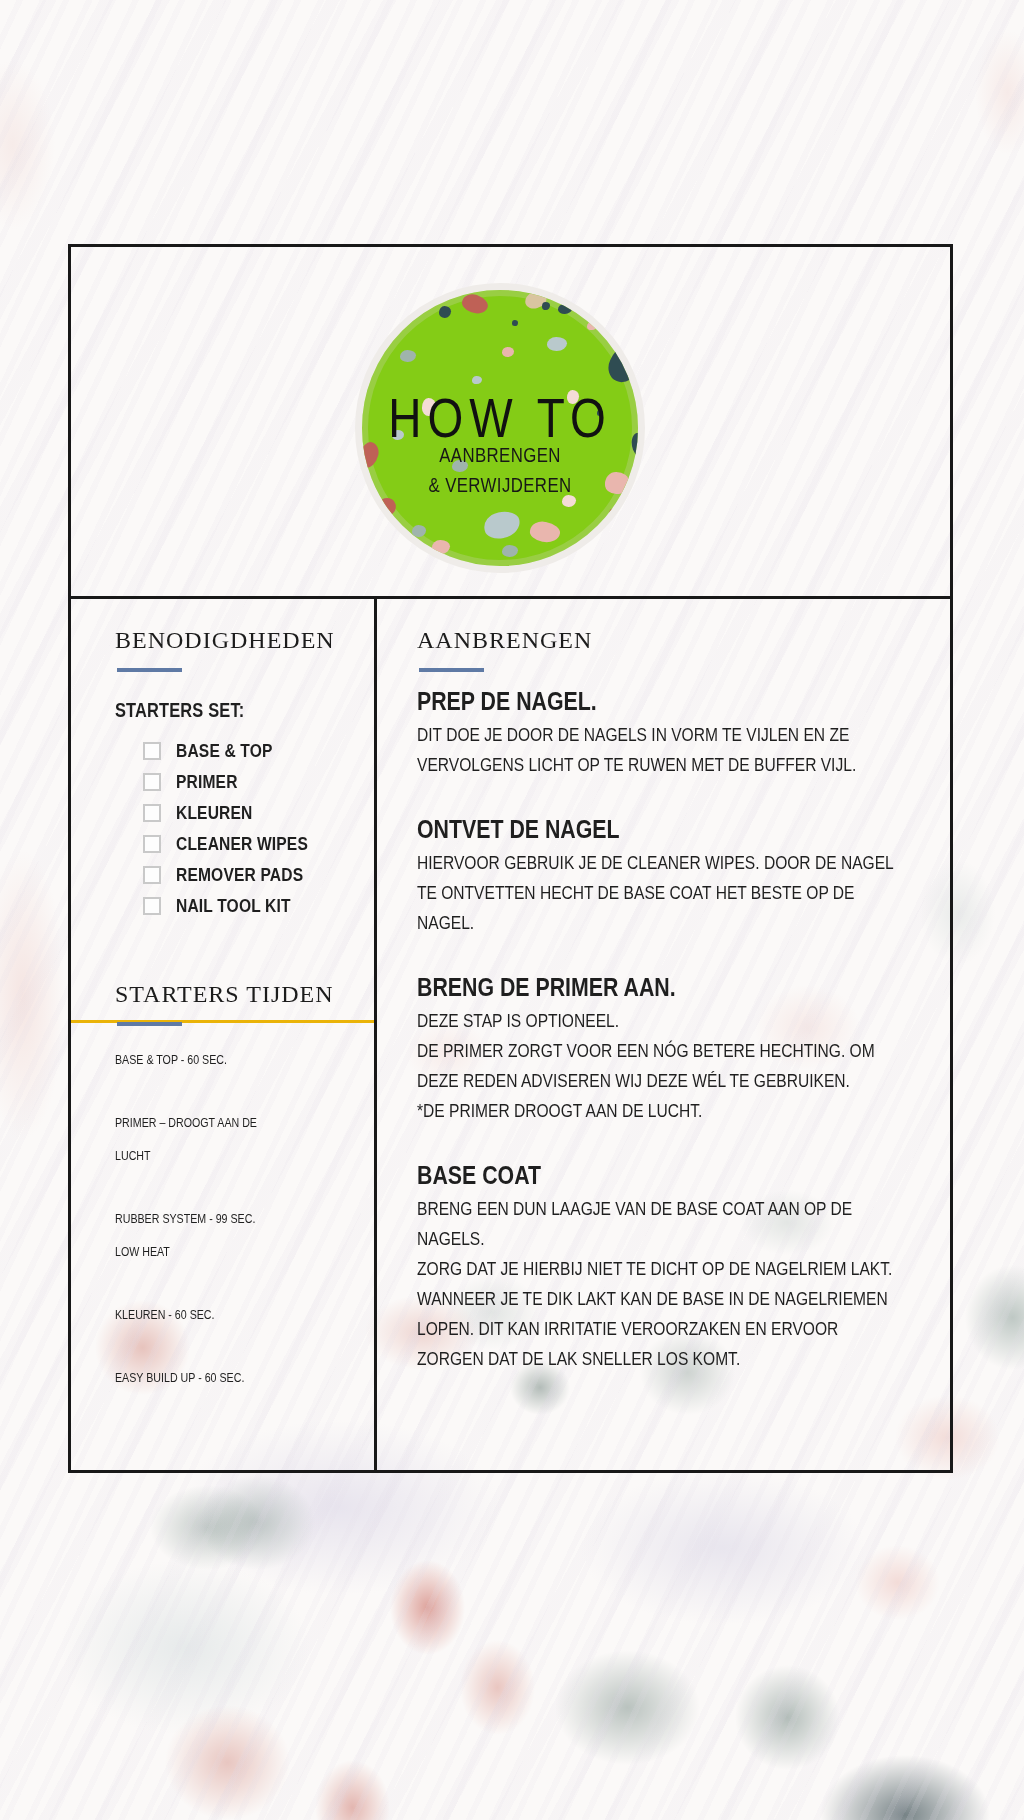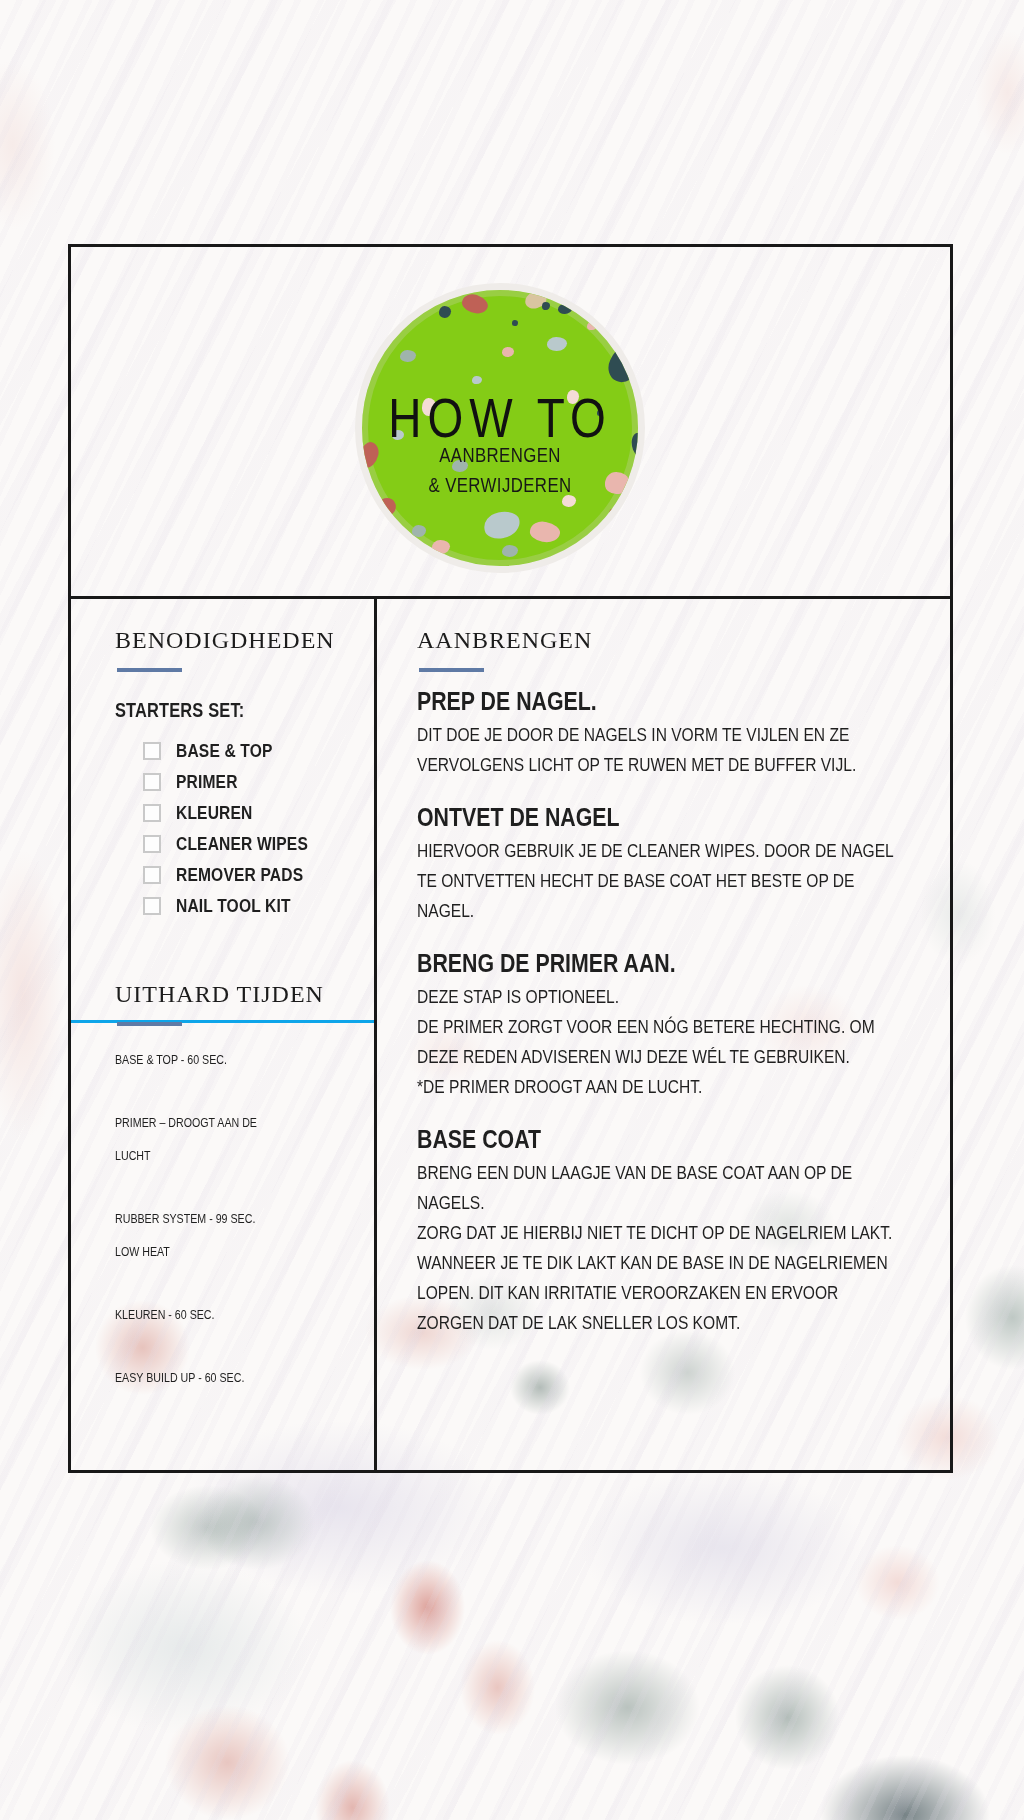--- a/index.html
+++ b/index.html
@@ -59,21 +59,21 @@
   }
 
   
   .box{position:absolute;left:68px;top:244px;width:885px;height:1229px;
        border:3px solid #181818;box-sizing:border-box;z-index:1;}
   .header-cell{position:absolute;left:0;top:0;width:879px;height:349px;
        border-bottom:3px solid #181818;box-sizing:content-box;}
   .leftcol{position:absolute;left:0;top:352px;width:303px;height:871px;
        border-right:3px solid #181818;}
   .lefttop{position:absolute;left:0;top:0;width:303px;height:424px;
-       border-bottom:3px solid #0ea5e9;box-sizing:border-box;
+       border-bottom:3px solid #eab308;box-sizing:border-box;
        padding:26px 0 0 44px;}
   .leftbottom{position:absolute;left:0;top:352px;width:303px;bottom:0;
        padding:28px 0 0 44px;box-sizing:border-box;}
   .rightcol{position:absolute;left:306px;top:352px;width:573px;height:871px;
        padding:26px 0 0 40px;box-sizing:border-box;}
 
   h2.serif{font-family:"Liberation Serif",serif;font-weight:400;
        font-size:24px;line-height:30px;letter-spacing:1px;margin:0;color:#1c1c1c;}
   .rule{width:65px;height:4px;background:#5f7aa5;margin:13px 0 0 2px;}
 
@@ -83,21 +83,21 @@
   .list-title{margin-top:27px;font-weight:700;text-decoration:underline;
        text-decoration-thickness:2px;text-underline-offset:4px;font-size:20px;}
   .checklist{margin-top:13px;font-weight:bold;}
   .check-item{display:flex;align-items:center;height:31px;margin-left:28px;}
   .checkbox{width:14px;height:14px;border:2px solid #c9c9c9;background:#fdfdfd;
        flex:0 0 auto;margin-right:15px;}
 
   .entries{margin-top:17px;}
   .entry{margin:0 0 30px 0;font-size:13px;line-height:33px;width:340px;}
 
-  .sectionlist .section{margin-top:22px;}
+  .sectionlist .section{margin-top:34px;}
   .sectionlist .section:first-of-type{margin-top:14px;}
   .sec-title{font-weight:700;font-size:26px;line-height:30px;margin-bottom:4px;
        text-decoration:underline;text-decoration-thickness:2px;text-underline-offset:4px;}
   .sec-body{margin:0;font-size:19px;line-height:30px;width:700px;}
 
   
   .badge{position:absolute;left:284px;top:36px;width:290px;height:290px;
        border-radius:50%;background:#84cc16;box-sizing:border-box;
        border:7px solid #efece9;overflow:hidden;
        box-shadow:inset 0 0 0 6px rgba(216,211,205,.25);}
@@ -184,21 +184,21 @@
             <span class="sans squish">REMOVER PADS</span>
           </div>
         <div class="check-item">
             <span class="checkbox"></span>
             <span class="sans squish">NAIL TOOL KIT</span>
           </div>
       </div>
     </div>
 
     <div class="leftbottom">
-      <h2 class="serif">UITHARD TIJDEN</h2>
+      <h2 class="serif">STARTERS TIJDEN</h2>
       <div class="rule"></div>
       <div class="entries">
         <p class="entry"><span class="squish">BASE &amp; TOP - 60 SEC.</span></p>
         <p class="entry"><span class="squish">PRIMER – DROOGT AAN DE
 LUCHT</span></p>
         <p class="entry"><span class="squish">RUBBER SYSTEM - 99 SEC.
 LOW HEAT</span></p>
         <p class="entry"><span class="squish">KLEUREN - 60 SEC.</span></p>
         <p class="entry"><span class="squish">EASY BUILD UP - 60 SEC.</span></p>
       </div>

